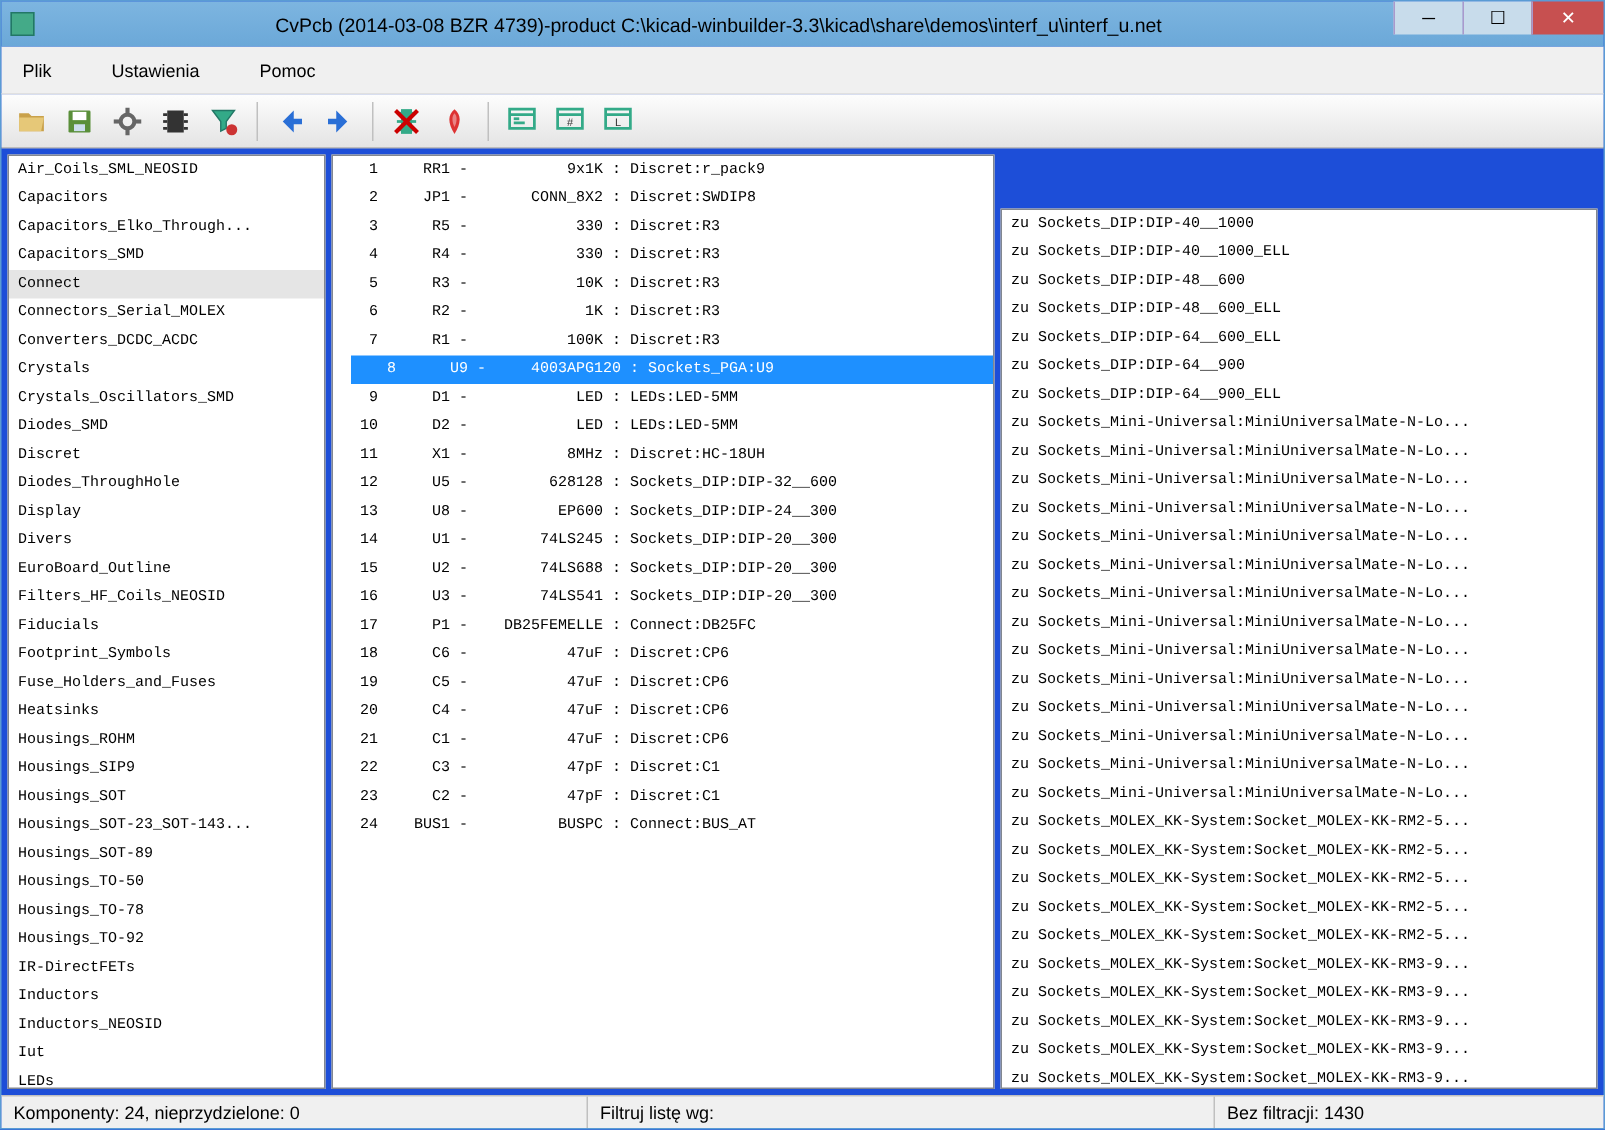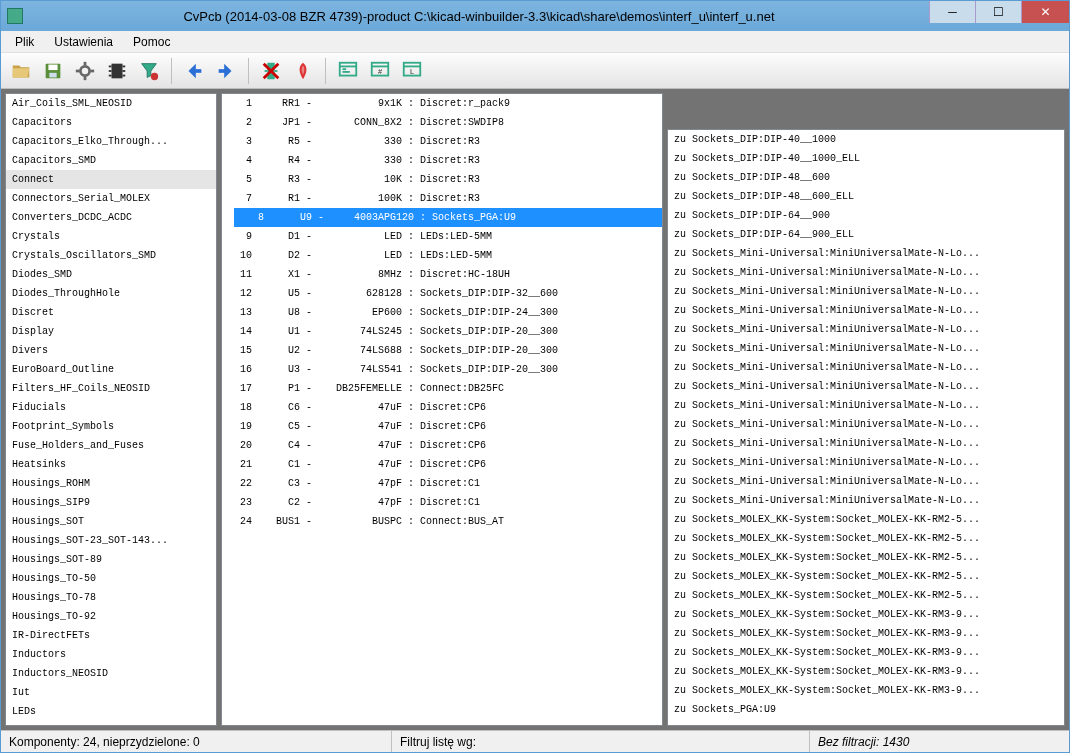--- a/index.html
+++ b/index.html
@@ -8,21 +8,21 @@
     font-size: 12px;
     background: #5a9bd4;
     width: 1070px;
     height: 753px;
     overflow: hidden;
     position: relative;
   }
   .window {
     width: 1070px;
     height: 753px;
-    background: #737373;
+    background: #1d4ed8;
     display: flex;
     flex-direction: column;
     border: 1px solid #5a9bd4;
   }
   .titlebar {
     height: 30px;
     background: linear-gradient(#7db5e0, #6ba8d8);
     display: flex;
     align-items: center;
     padding: 0 0 0 6px;
@@ -48,27 +48,28 @@
     width: 46px; height: 22px;
     display: flex; align-items: center; justify-content: center;
     font-family: Arial, sans-serif;
     font-size: 12px;
     color: #000;
     background: #c8dceb;
     border-left: 1px solid #a9c;
   }
   .winbtn.close { background: #c75050; color: #fff; width: 48px;}
   .menubar {
-    height: 22px;
+    height: 32px;
     background: #f0f0f0;
     display: flex;
     align-items: center;
     padding: 0 4px;
     font-size: 12px;
     border-bottom: 1px solid #e0e0e0;
+    gap: 20px;
   }
   .menubar .menu-item {
     padding: 2px 10px;
   }
   .toolbar {
     height: 36px;
     background: linear-gradient(#fdfdfd, #e4e4e4);
     border-bottom: 1px solid #bcbcbc;
     display: flex;
     align-items: center;
@@ -132,21 +133,21 @@
     font-size: 12px;
   }
   .statuscell {
     padding: 0 8px;
     height: 100%;
     display:flex; align-items:center;
   }
   .statuscell + .statuscell { border-left: 1px solid #c0c0c0; }
   .sc1 { width: 390px;}
   .sc2 { flex: 1;}
-  .sc3 { width: 260px; font-style: italic;}
+  .sc3 { width: 260px;}
 
   
   ::-webkit-scrollbar { width: 17px; height:17px; }
   ::-webkit-scrollbar-track { background: #f0f0f0; }
   ::-webkit-scrollbar-thumb { background: #cdcdcd; border:1px solid #aaa;}
   ::-webkit-scrollbar-button { background:#f0f0f0; height:17px; width:17px; border:1px solid #ddd;}
 </style>
 </head>
 <body>
 
@@ -280,22 +281,22 @@
           <div class="listrow">Air_Coils_SML_NEOSID</div>
           <div class="listrow">Capacitors</div>
           <div class="listrow">Capacitors_Elko_Through...</div>
           <div class="listrow">Capacitors_SMD</div>
           <div class="listrow sel-lib">Connect</div>
           <div class="listrow">Connectors_Serial_MOLEX</div>
           <div class="listrow">Converters_DCDC_ACDC</div>
           <div class="listrow">Crystals</div>
           <div class="listrow">Crystals_Oscillators_SMD</div>
           <div class="listrow">Diodes_SMD</div>
+          <div class="listrow">Discret</div>
           <div class="listrow">Diodes_ThroughHole</div>
-          <div class="listrow">Discret</div>
           <div class="listrow">Display</div>
           <div class="listrow">Divers</div>
           <div class="listrow">EuroBoard_Outline</div>
           <div class="listrow">Filters_HF_Coils_NEOSID</div>
           <div class="listrow">Fiducials</div>
           <div class="listrow">Footprint_Symbols</div>
           <div class="listrow">Fuse_Holders_and_Fuses</div>
           <div class="listrow">Heatsinks</div>
           <div class="listrow">Housings_ROHM</div>
           <div class="listrow">Housings_SIP9</div>
@@ -312,20 +313,21 @@
           <div class="listrow">LEDs</div>
         </div>
     </div>
     <div class="panel panel-mid">
       <div class="listbox" id="comp-list">
           <div class="listrow">   1     RR1 -           9x1K : Discret:r_pack9</div>
           <div class="listrow">   2     JP1 -       CONN_8X2 : Discret:SWDIP8</div>
           <div class="listrow">   3      R5 -            330 : Discret:R3</div>
           <div class="listrow">   4      R4 -            330 : Discret:R3</div>
           <div class="listrow">   5      R3 -            10K : Discret:R3</div>
+          <div class="listrow">   6      R2 -             1K : Discret:R3</div>
           <div class="listrow">   7      R1 -           100K : Discret:R3</div>
           <div class="listrow sel-comp">   8      U9 -     4003APG120 : Sockets_PGA:U9</div>
           <div class="listrow">   9      D1 -            LED : LEDs:LED-5MM</div>
           <div class="listrow">  10      D2 -            LED : LEDs:LED-5MM</div>
           <div class="listrow">  11      X1 -           8MHz : Discret:HC-18UH</div>
           <div class="listrow">  12      U5 -         628128 : Sockets_DIP:DIP-32__600</div>
           <div class="listrow">  13      U8 -          EP600 : Sockets_DIP:DIP-24__300</div>
           <div class="listrow">  14      U1 -        74LS245 : Sockets_DIP:DIP-20__300</div>
           <div class="listrow">  15      U2 -        74LS688 : Sockets_DIP:DIP-20__300</div>
           <div class="listrow">  16      U3 -        74LS541 : Sockets_DIP:DIP-20__300</div>
@@ -338,20 +340,21 @@
           <div class="listrow">  23      C2 -           47pF : Discret:C1</div>
           <div class="listrow">  24    BUS1 -          BUSPC : Connect:BUS_AT</div>
         </div>
     </div>
     <div class="panel panel-right">
       <div class="listbox" id="fp-list">
           <div class="listrow">zu Sockets_DIP:DIP-40__1000</div>
           <div class="listrow">zu Sockets_DIP:DIP-40__1000_ELL</div>
           <div class="listrow">zu Sockets_DIP:DIP-48__600</div>
           <div class="listrow">zu Sockets_DIP:DIP-48__600_ELL</div>
+          <div class="listrow">zu Sockets_DIP:DIP-64__600_ELL</div>
           <div class="listrow">zu Sockets_DIP:DIP-64__900</div>
           <div class="listrow">zu Sockets_DIP:DIP-64__900_ELL</div>
           <div class="listrow">zu Sockets_Mini-Universal:MiniUniversalMate-N-Lo...</div>
           <div class="listrow">zu Sockets_Mini-Universal:MiniUniversalMate-N-Lo...</div>
           <div class="listrow">zu Sockets_Mini-Universal:MiniUniversalMate-N-Lo...</div>
           <div class="listrow">zu Sockets_Mini-Universal:MiniUniversalMate-N-Lo...</div>
           <div class="listrow">zu Sockets_Mini-Universal:MiniUniversalMate-N-Lo...</div>
           <div class="listrow">zu Sockets_Mini-Universal:MiniUniversalMate-N-Lo...</div>
           <div class="listrow">zu Sockets_Mini-Universal:MiniUniversalMate-N-Lo...</div>
           <div class="listrow">zu Sockets_Mini-Universal:MiniUniversalMate-N-Lo...</div>

